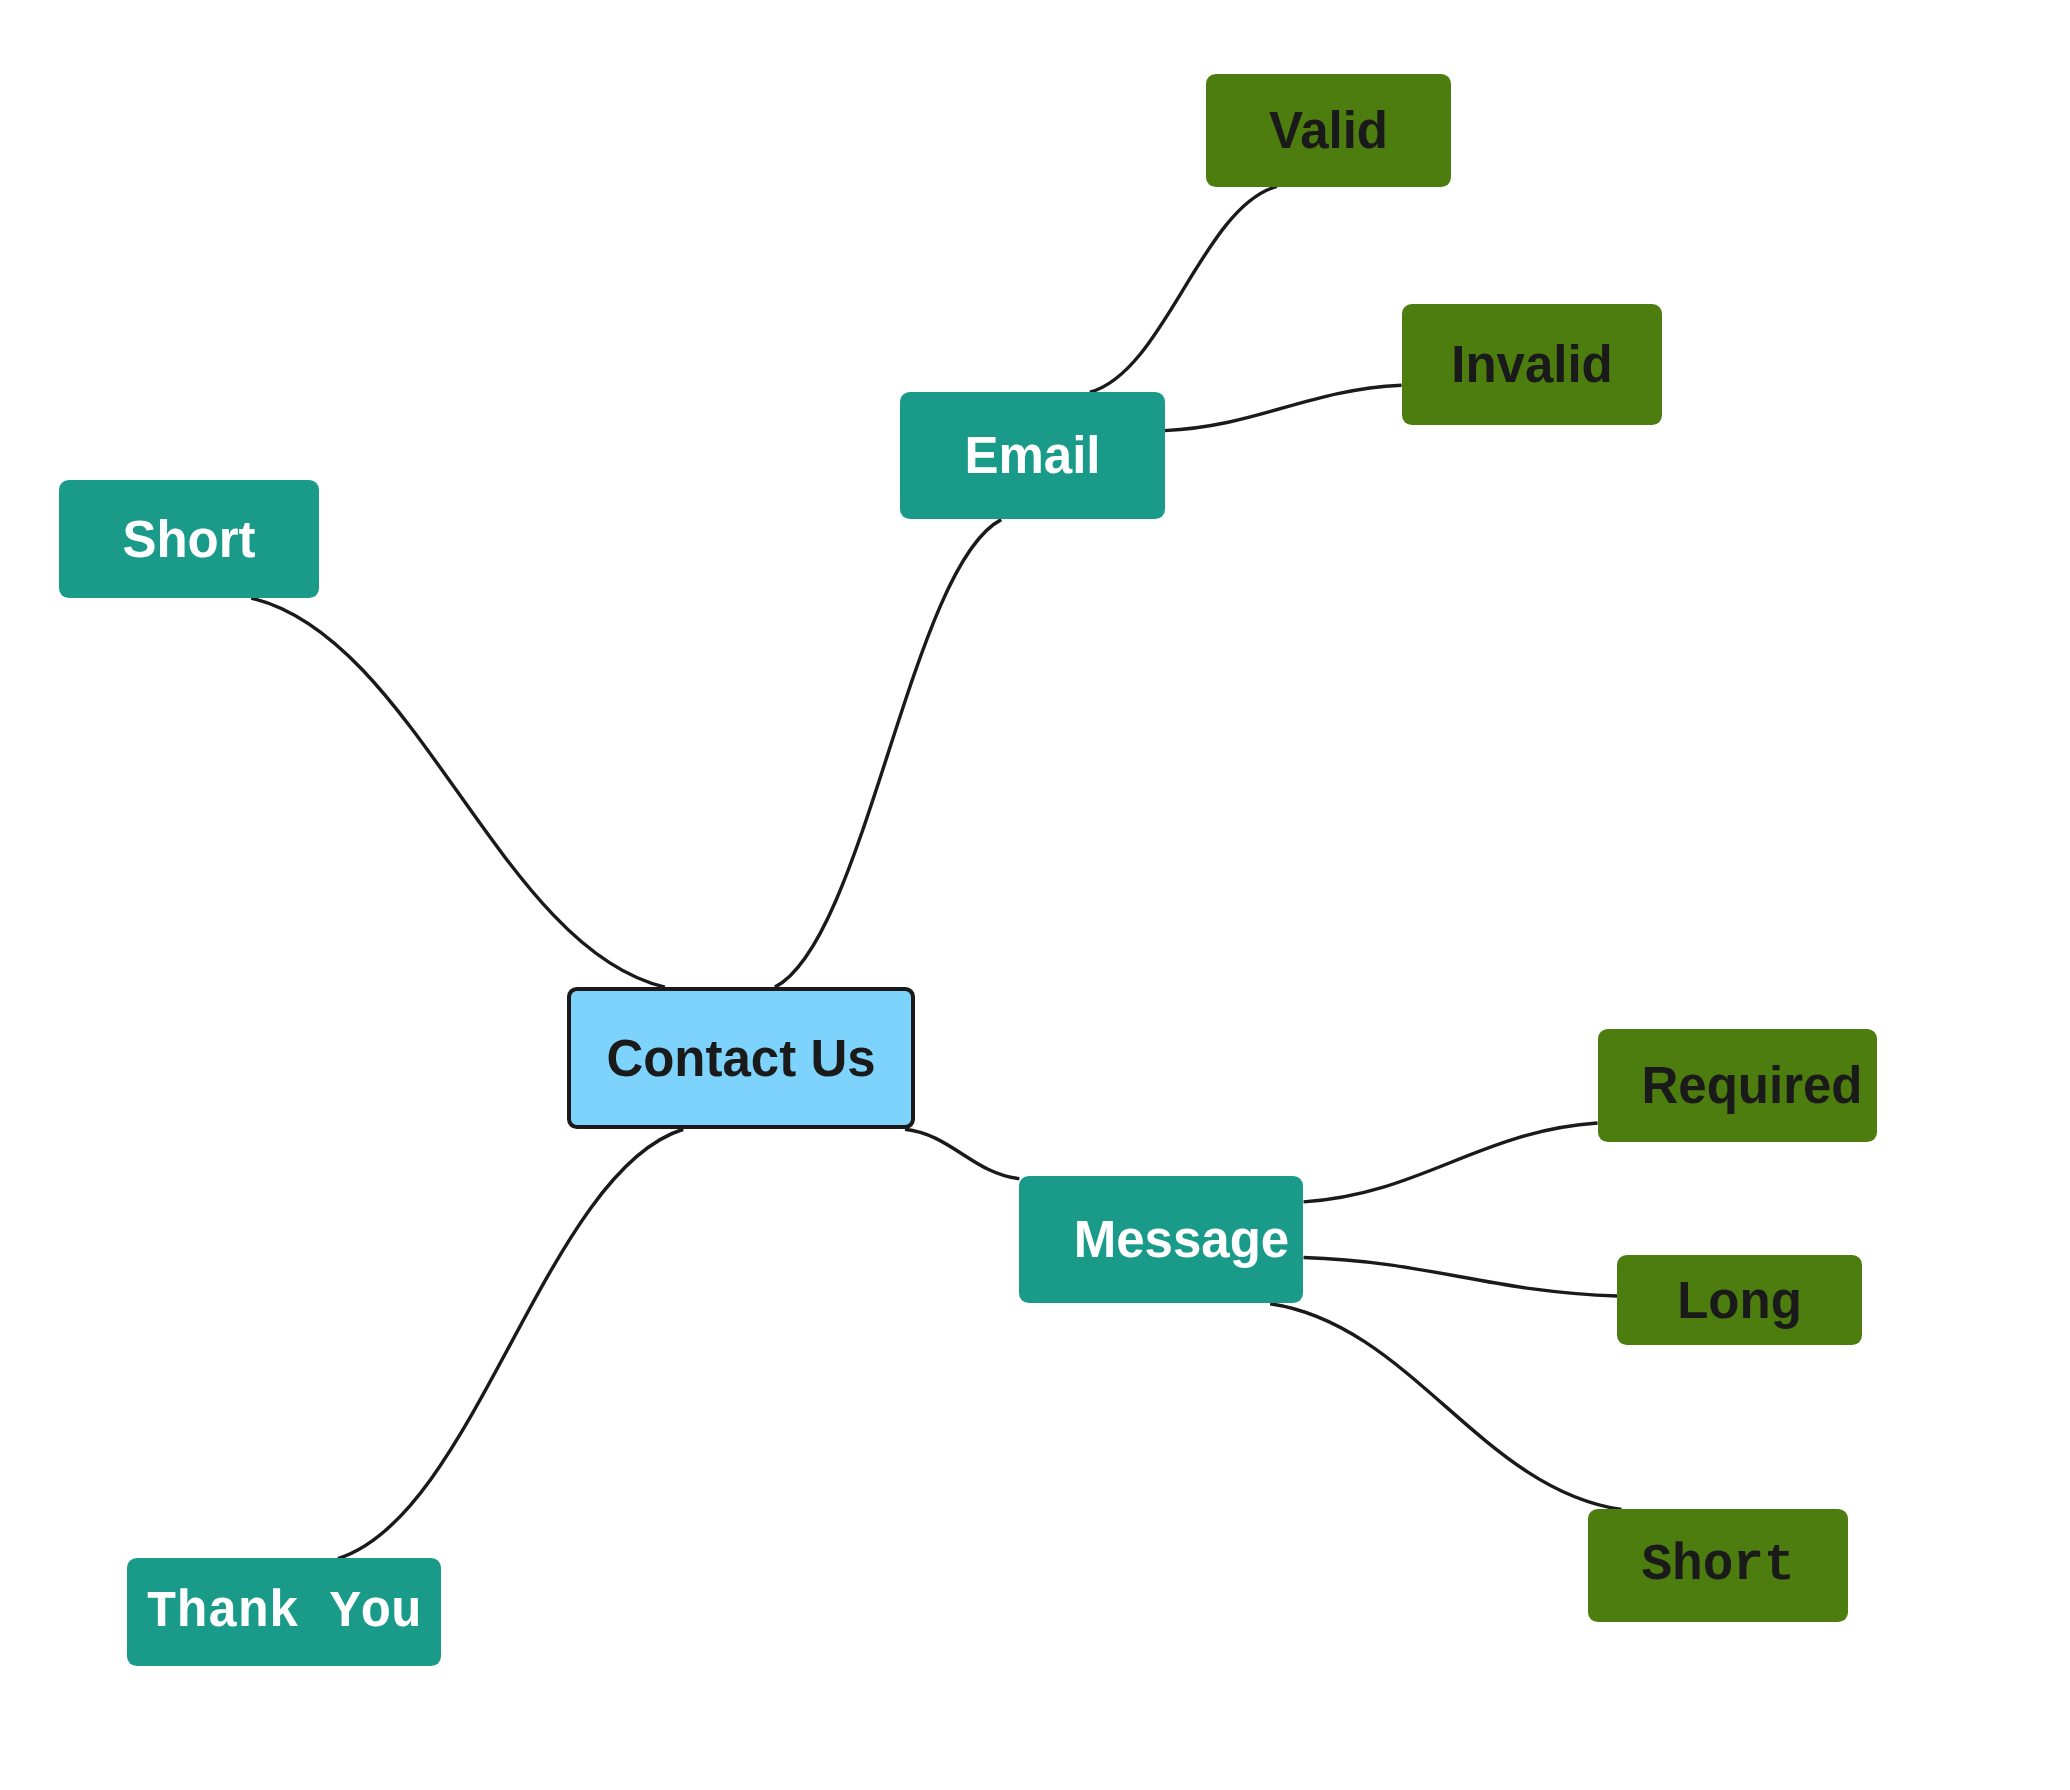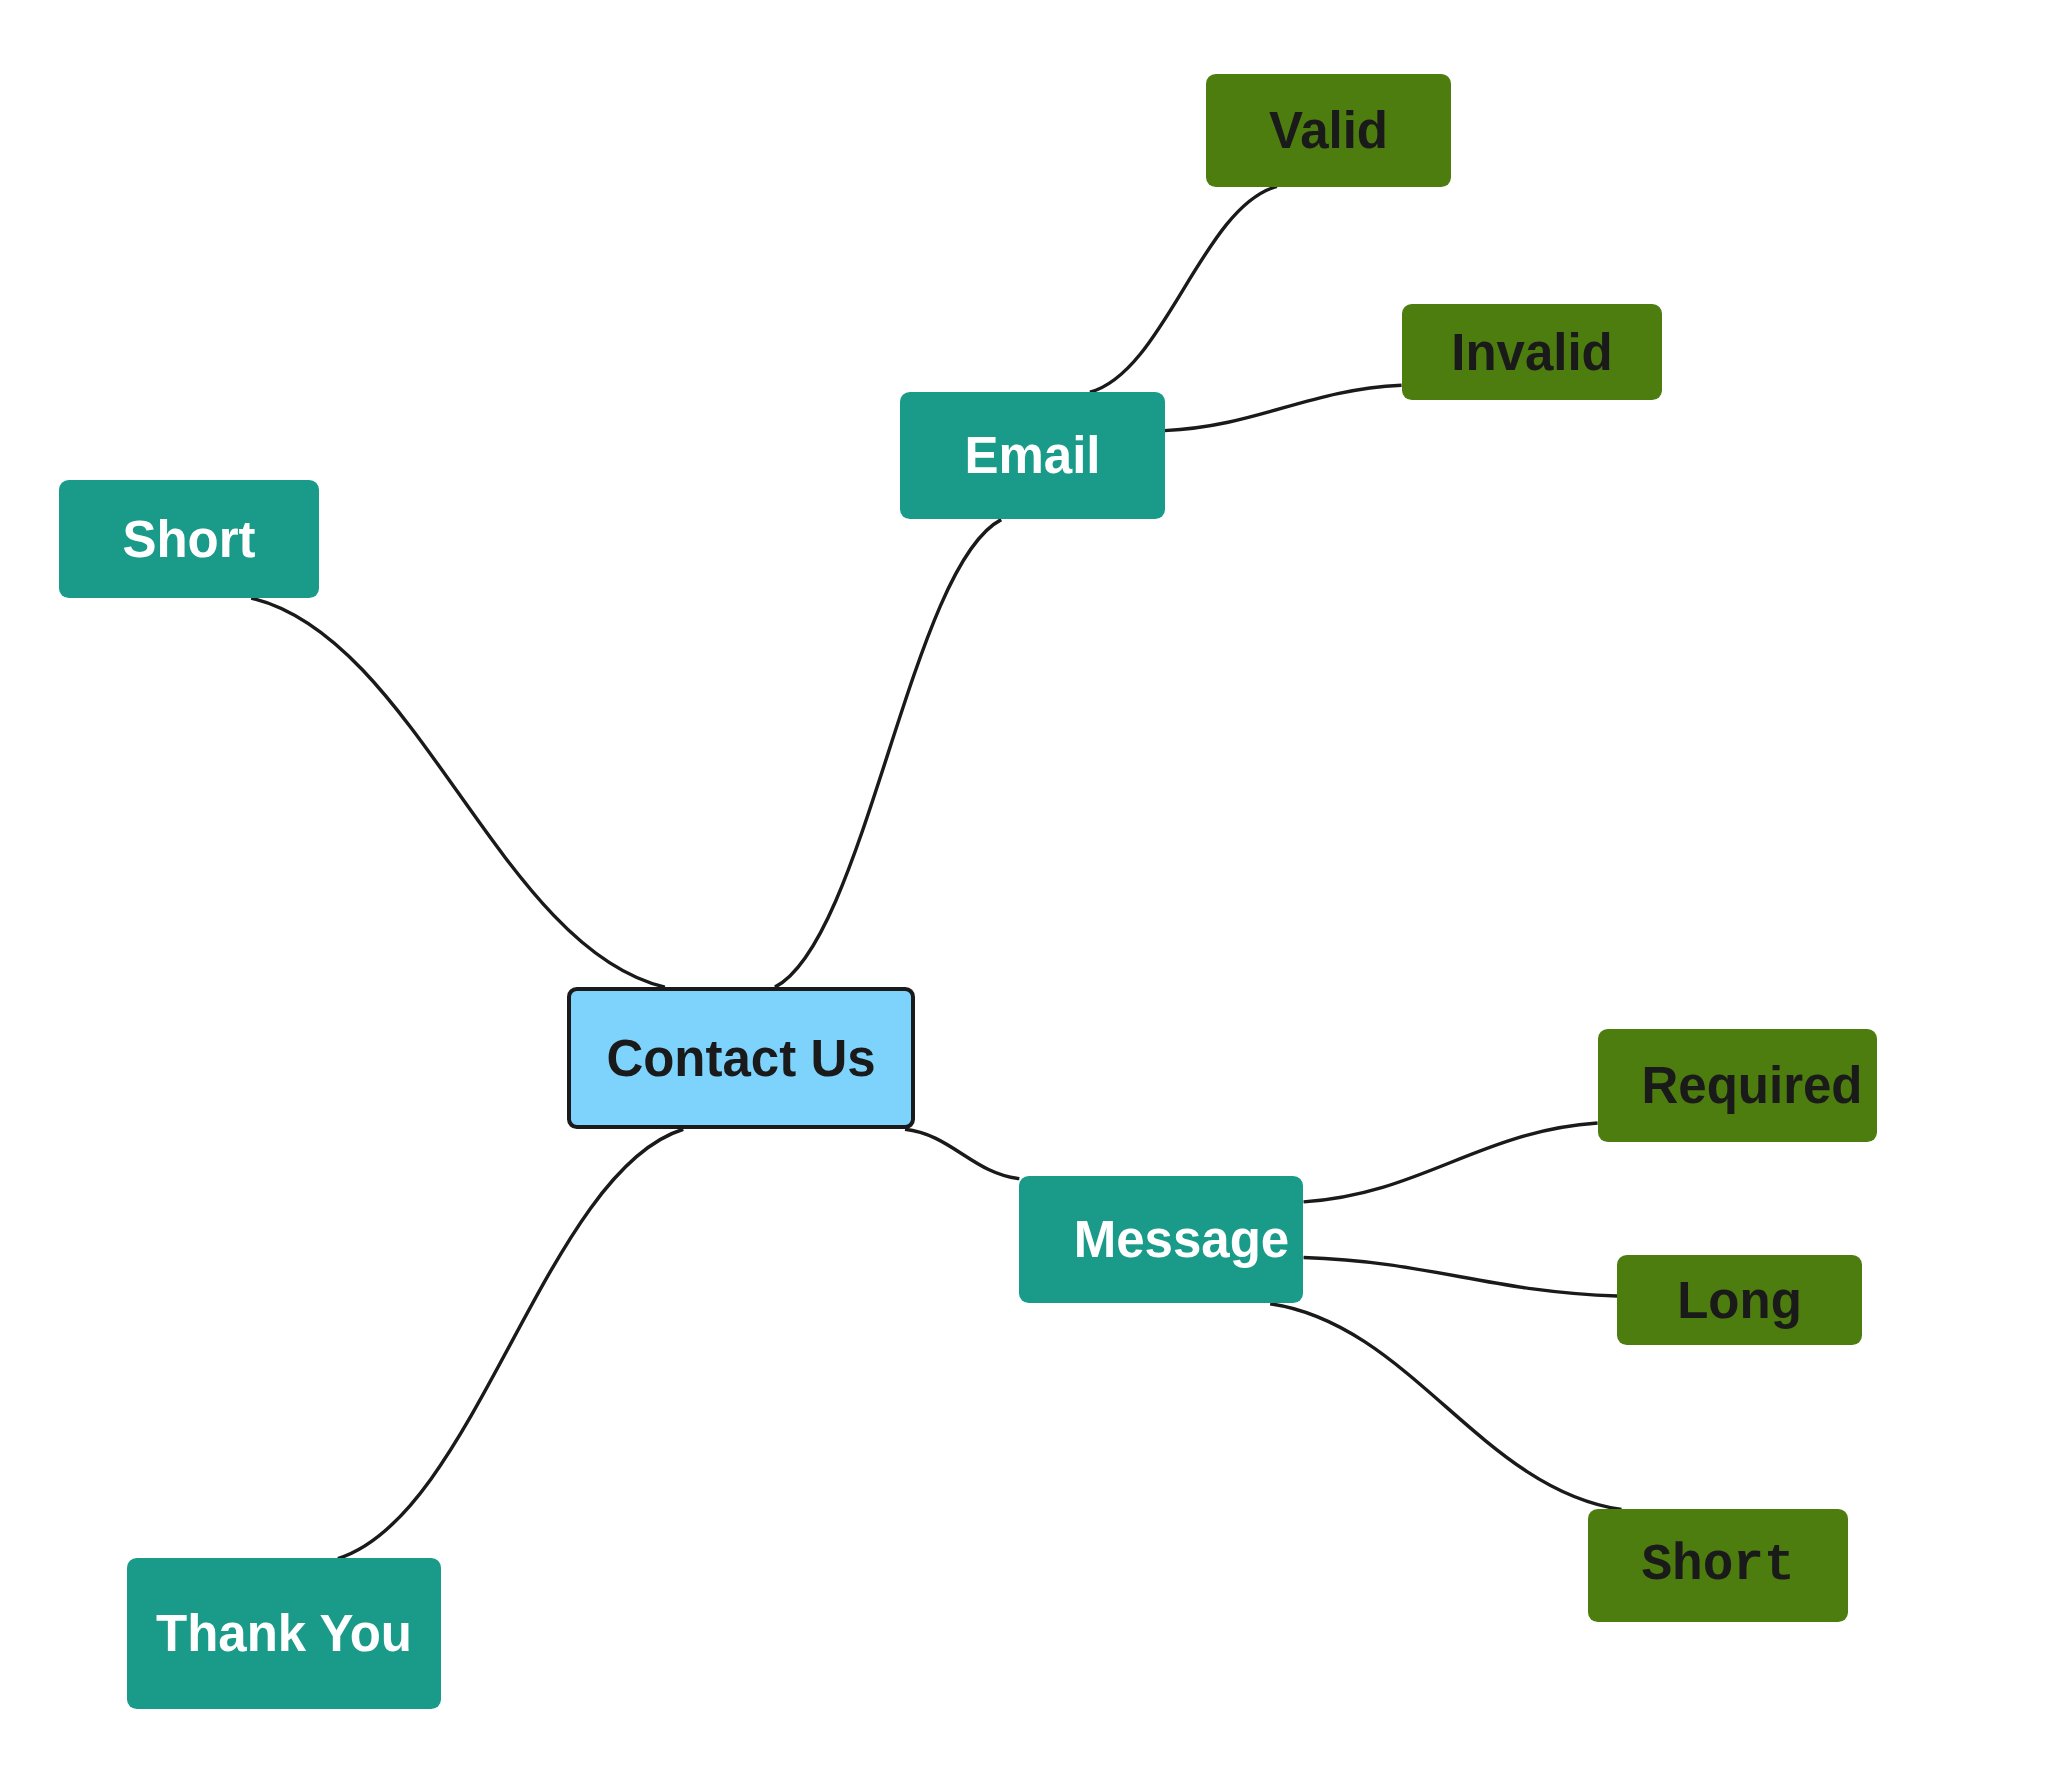--- a/index.html
+++ b/index.html
@@ -63,20 +63,20 @@
       <path d="M 1188 439.1658488714426 C 1284.8 434.53483807654567, 1333.2 397.48675171736994, 1430 392.855740922473" stroke="#1a1a1a" stroke-width="3.5" fill="none"></path>
       <path d="M 1330 1226.127659574468 C 1450 1218.0851063829787, 1510 1153.7446808510638, 1630 1145.7021276595744" stroke="#1a1a1a" stroke-width="3.5" fill="none"></path>
       <path d="M 1330 1282.8177966101696 C 1458 1286.75, 1522 1318.207627118644, 1650 1322.1398305084745" stroke="#1a1a1a" stroke-width="3.5" fill="none"></path>
       <path d="M 1295.9398496240601 1330 C 1439.3082706766918 1351, 1510.9924812030074 1519, 1654.360902255639 1540" stroke="#1a1a1a" stroke-width="3.5" fill="none"></path>
     </svg>
 
 <div class="node node-root" style="left: 567px; top: 987px; width: 348px; height: 142px;">Contact Us</div>
     <div class="node node-teal" style="left: 900px; top: 392px; width: 265px; height: 127px; text-align: center;">Email</div>
     <div class="node node-teal" style="left: 59px; top: 480px; width: 260px; height: 118px;">Short</div>
     <div class="node node-teal" style="left: 1019px; top: 1176px; width: 284px; height: 127px; padding-left: 41px;">Message</div>
-    <div class="node node-teal" style="left: 127px; top: 1558px; width: 314px; height: 151px;">Thank You</div>
+    <div class="node node-teal" style="left: 127px; top: 1558px; width: 314px; height: 108px; font-family: Liberation Mono, monospace;">Thank You</div>
     <div class="node node-green" style="left: 1206px; top: 74px; width: 245px; height: 113px;">Valid</div>
-    <div class="node node-green" style="left: 1402px; top: 304px; width: 260px; height: 96px;">Invalid</div>
+    <div class="node node-green" style="left: 1402px; top: 304px; width: 260px; height: 121px;">Invalid</div>
     <div class="node node-green" style="left: 1598px; top: 1029px; width: 279px; height: 113px; padding-left: 29px;">Required</div>
     <div class="node node-green" style="left: 1617px; top: 1255px; width: 245px; height: 90px;">Long</div>
     <div class="node node-green" style="left: 1588px; top: 1509px; width: 260px; height: 113px; font-family: Liberation Mono, monospace;">Short</div>
   </div>
 
 
 </body></html>

